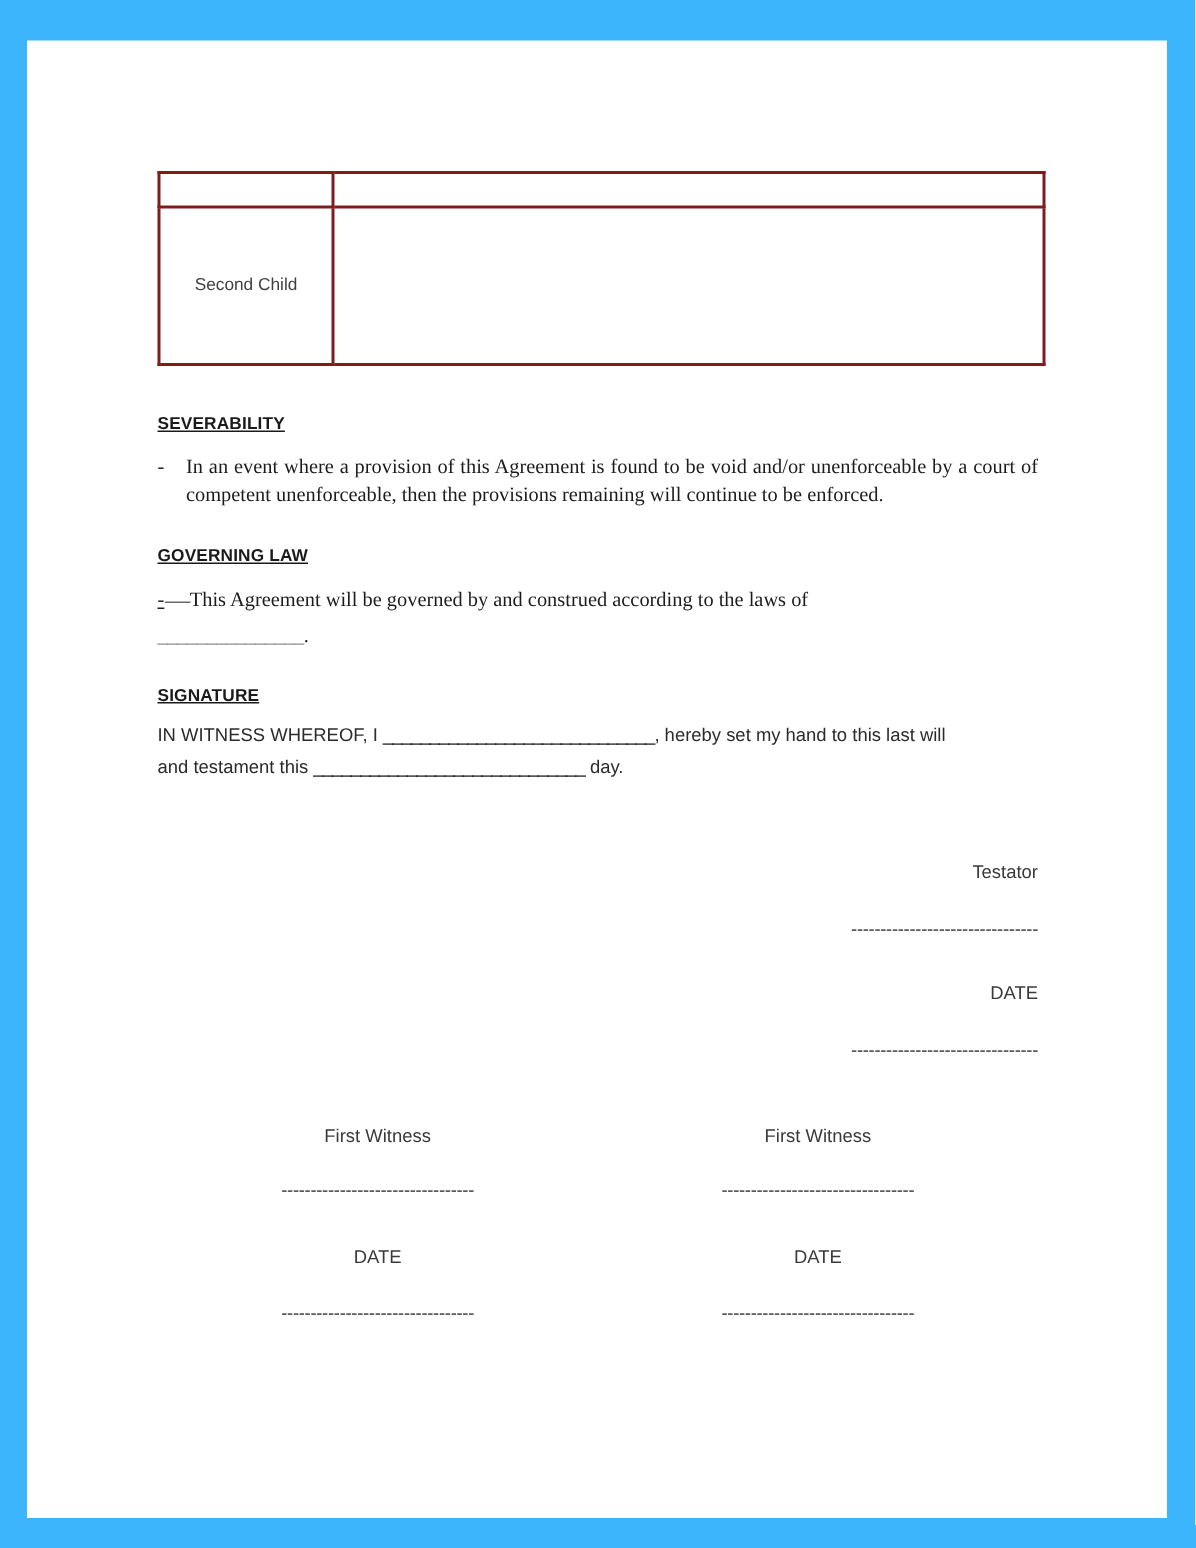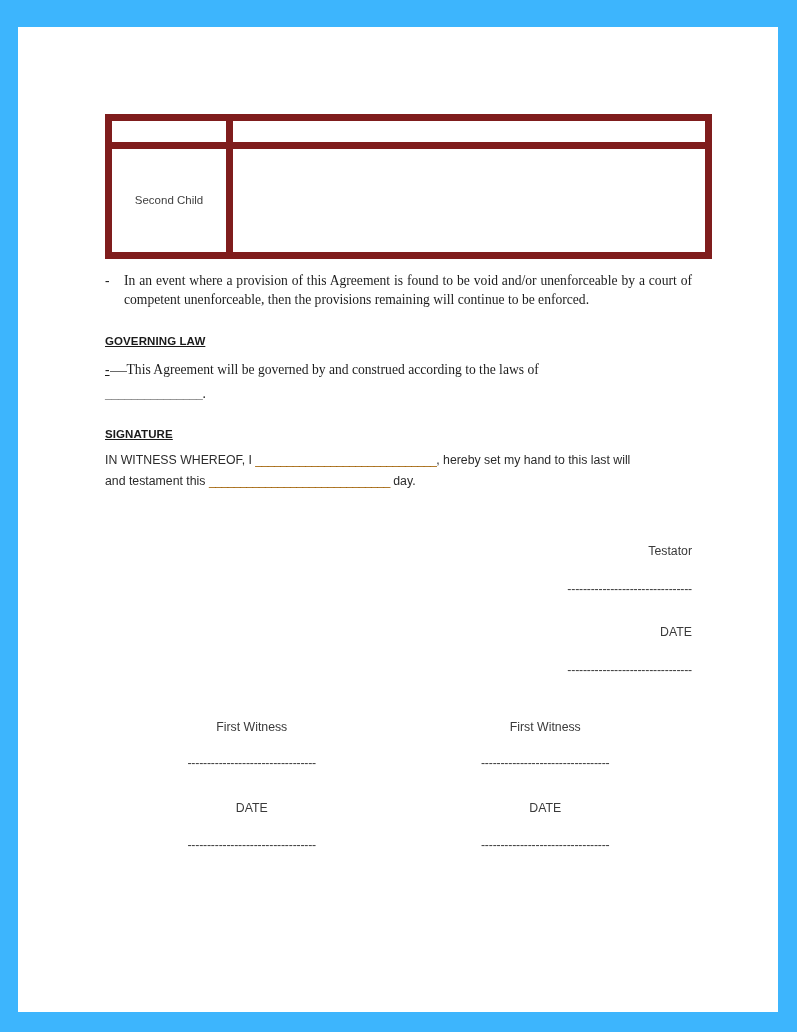--- a/index.html
+++ b/index.html
@@ -42,21 +42,21 @@
   }
 
   
   .child-table {
     width: 586px;
     border-collapse: collapse;
     table-layout: fixed;
     margin: 0;
   }
   .child-table td {
-    border: 7px solid #7f1d1d;
+    border: 2px solid #7f1d1d;
     padding: 0;
     vertical-align: middle;
   }
   .child-table .col-label { width: 114px; }
   .child-table .col-value { width: 472px; }
 
   .row-head td { height: 21px; }
   .row-main td { height: 103px; }
 
   .cell-label-text {
@@ -134,21 +134,21 @@
   
   .sans-body {
     font-family: "Liberation Sans", sans-serif;
     font-size: 12.3px;
     color: #2b2b2b;
     line-height: 1.72;
     margin-top: 10px;
   }
   .blank-fill {
     letter-spacing: -0.6px;
-    color: #a16207;
+    color: #000000;
   }
 
   
   .sig-area {
     margin-top: 52px;
   }
 
   .sig-block {
     text-align: right;
   }
@@ -206,20 +206,21 @@
             <td class="col-label">
               <div class="cell-label-text">Second Child</div>
             </td>
             <td class="col-value">
               <div class="cell-label-text"></div>
             </td>
           </tr>
         </tbody>
       </table>
 
+      <div class="section-heading h-severability">SEVERABILITY</div>
 
       <div class="bullet-row serif-body">
         <div class="bullet-mark">-</div>
         <div class="bullet-text">In an event where a provision of this Agreement is found to be void and/or unenforceable by a court of competent unenforceable, then the provisions remaining will continue to be enforced.</div>
       </div>
 
       <div class="section-heading h-governing">GOVERNING LAW</div>
 
       <div class="governing-row serif-body">
         <span class="gov-dash">-</span><span class="gov-gap"></span><span>This Agreement will be governed by and construed according to the laws of</span>

